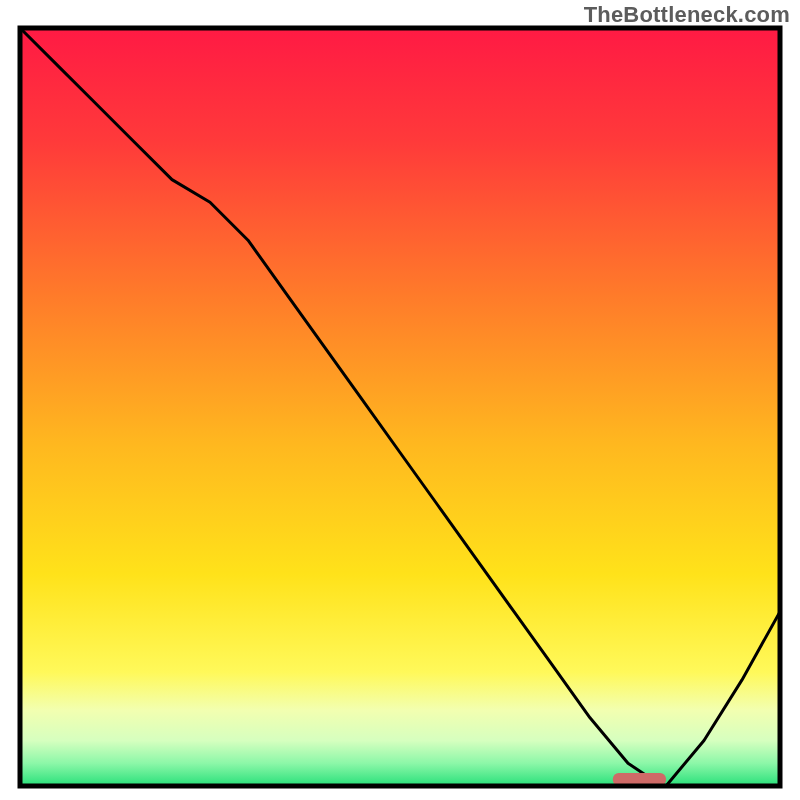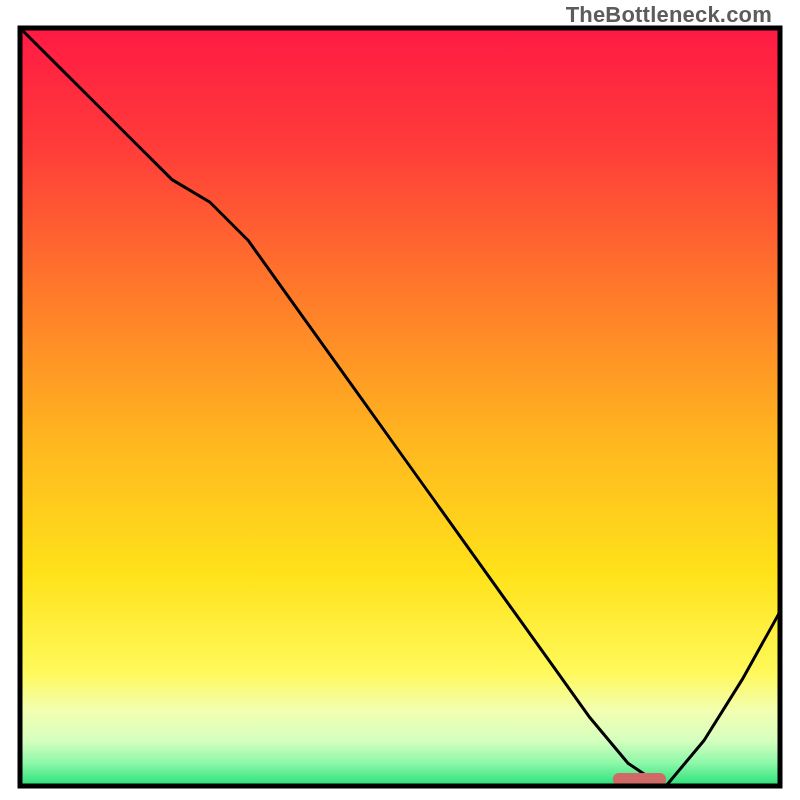--- a/index.html
+++ b/index.html
@@ -11,21 +11,21 @@
     font-family: Arial, Helvetica, sans-serif;
   }
   .frame {
     position: relative;
     width: 800px;
     height: 800px;
   }
   .watermark {
     position: absolute;
     top: 2px;
-    right: 28px;
+    right: 10px;
     font-size: 22px;
     font-weight: 600;
     color: #5c5c5c;
     letter-spacing: 0.2px;
   }
   svg {
     display: block;
   }
 </style>
 </head>

